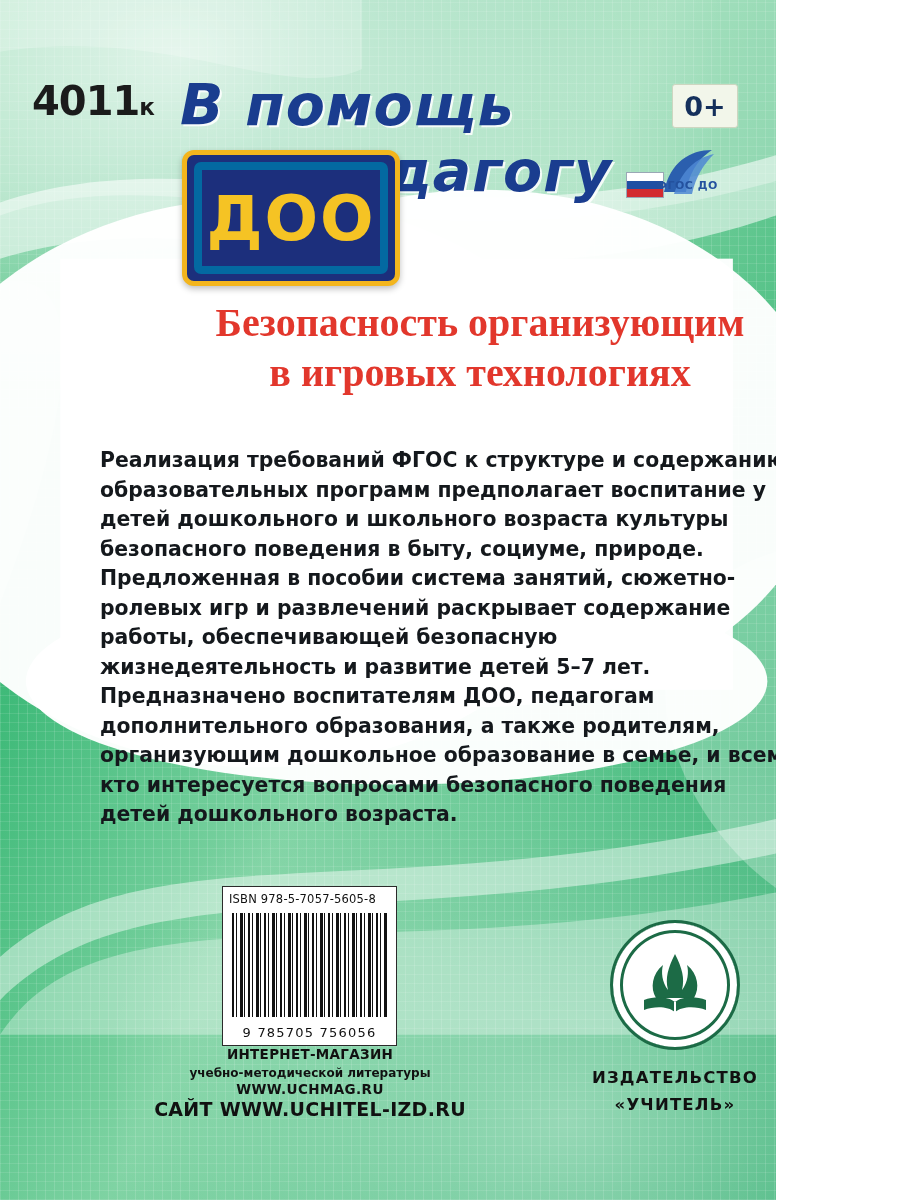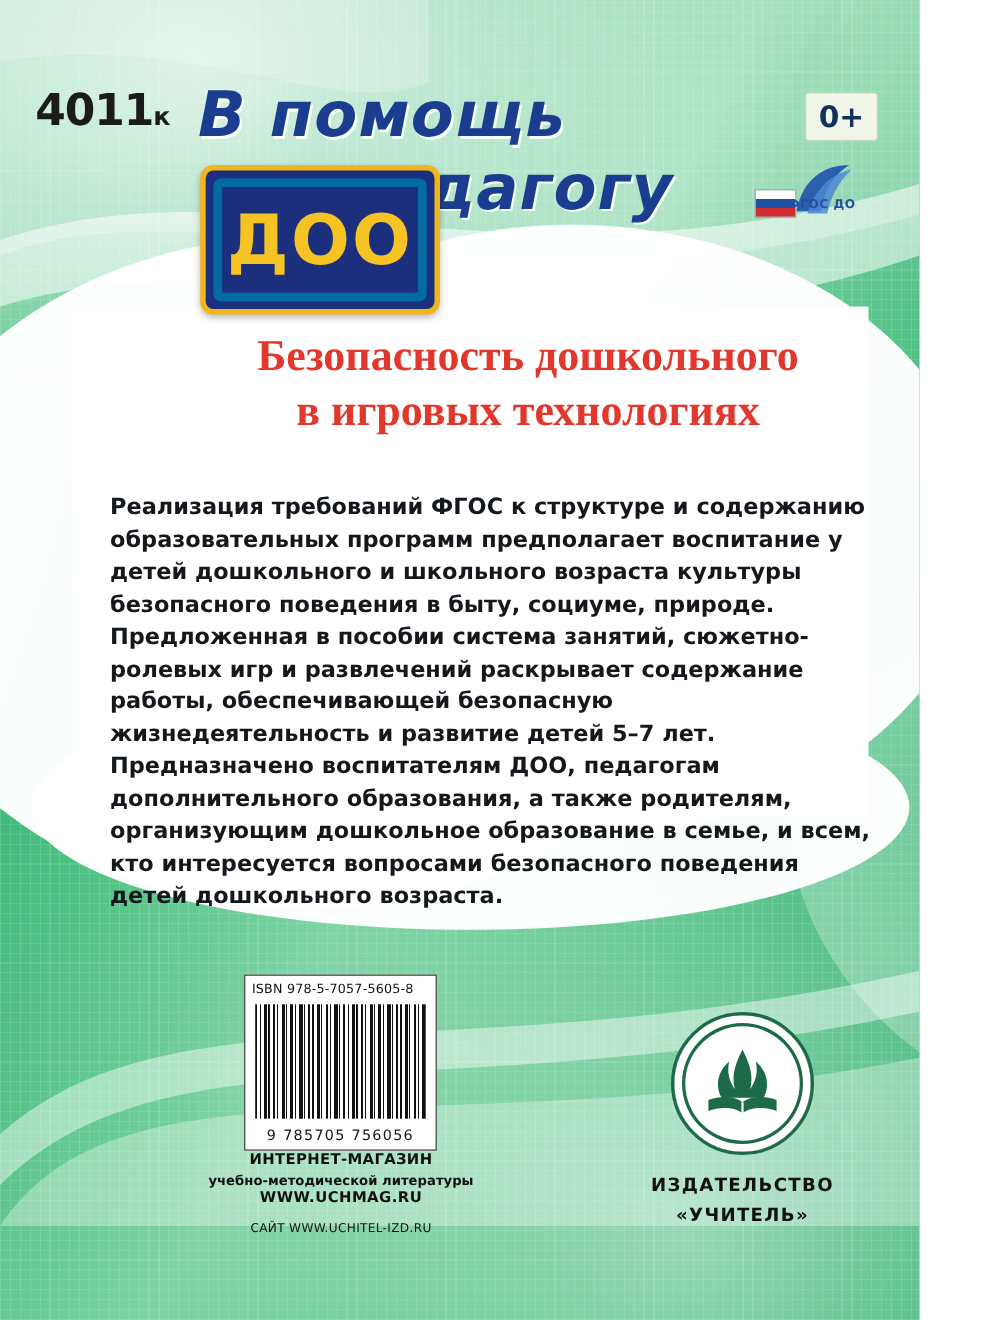--- a/index.html
+++ b/index.html
@@ -9,24 +9,24 @@
   body {
     width: 900px;
     height: 1200px;
     font-family: "Liberation Sans", sans-serif;
     background: #ffffff;
     overflow: hidden;
   }
 
   .page {
     position: relative;
-    width: 836px;
+    width: 776px;
     height: 1200px;
     overflow: hidden;
-    background: #bef264;
+    background: #86efac;
   }
 
   
   .bg-base {
     position: absolute;
     inset: 0;
     background: linear-gradient(115deg, #63c98f 0%, #3fba79 25%, #7fd3a3 50%, #49bd80 75%, #2fae6e 100%);
   }
   .bg-texture {
     position: absolute;
@@ -262,23 +262,23 @@
     font-size: 12px;
     margin-top: 4px;
   }
   .shop-info .l3 {
     font-weight: bold;
     font-size: 13.5px;
     margin-top: 1px;
     letter-spacing: 0.4px;
   }
   .shop-info .l4 {
-    font-weight: normal;
-    font-size: 11px;
-    margin-top: 13px;
+    font-weight: bold;
+    font-size: 19px;
+    margin-top: 1px;
     letter-spacing: 0.3px;
   }
 
   
   .publisher {
     position: absolute;
     left: 560px;
     top: 920px;
     width: 230px;
     text-align: center;
@@ -355,21 +355,21 @@
   <div class="fgos-mark">
     <svg class="swoop" viewBox="0 0 56 48">
       <path d="M4,44 C10,14 30,2 52,2 C40,10 30,22 26,44 Z" fill="#2b5fae"></path>
       <path d="M14,46 C22,22 36,10 54,6 C44,16 36,28 32,46 Z" fill="#4e87d4" opacity="0.85"></path>
     </svg>
     <div class="flag"></div>
     <div class="label">ФГОС ДО</div>
   </div>
 
   <div class="book-title">
-    <span>Безопасность дошкольного</span>
+    <span>Безопасность организующим</span>
     <span class="l2">в игровых технологиях</span>
   </div>
 
   <div class="annotation">
     <p>Реализация требований ФГОС к структуре и содержанию образовательных программ предполагает воспитание у детей дошкольного и школьного возраста культуры безопасного поведения в быту, социуме, природе. Предложенная в пособии система занятий, сюжетно-ролевых игр и развлечений раскрывает содержание работы, обеспечивающей безопасную жизнедеятельность и развитие детей 5–7 лет.</p>
     <p>Предназначено воспитателям ДОО, педагогам дополнительного образования, а также родителям, организующим дошкольное образование в семье, и всем, кто интересуется вопросами безопасного поведения детей дошкольного возраста.</p>
   </div>
 
   <div class="barcode-box">
     <div class="isbn">ISBN 978-5-7057-5605-8</div>

